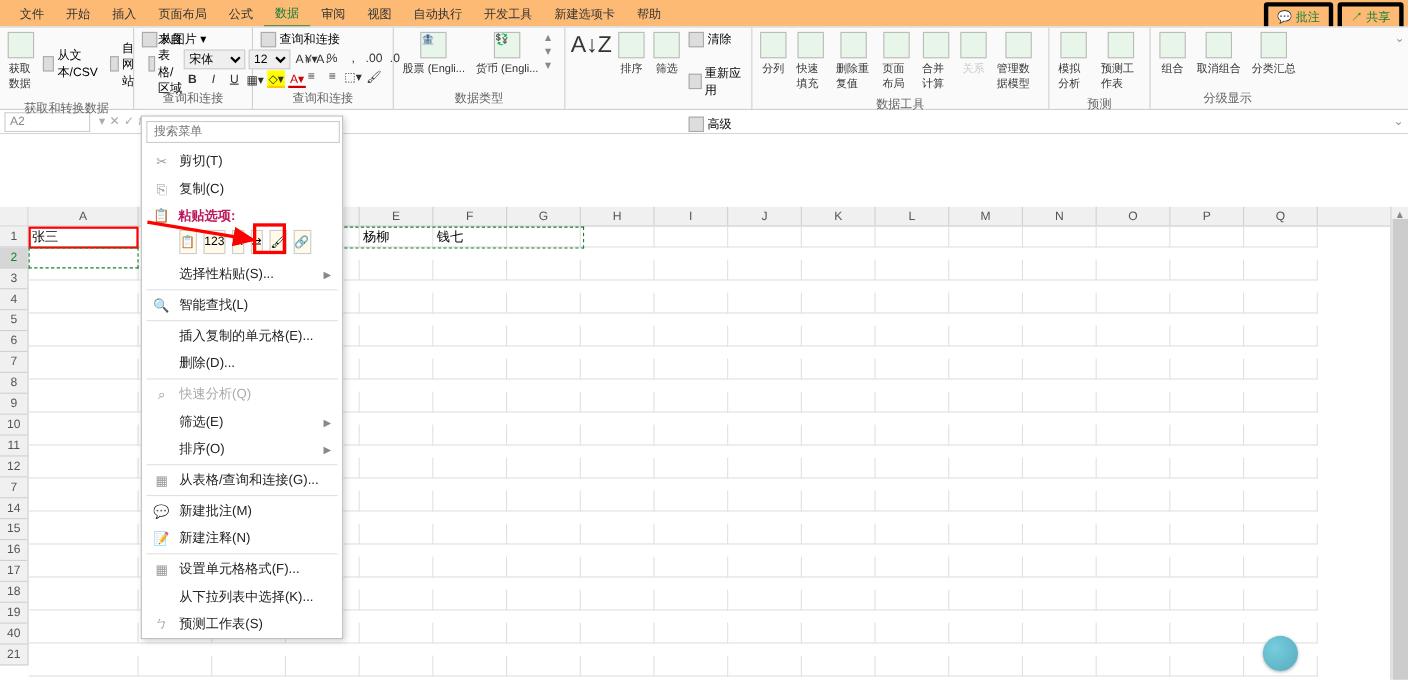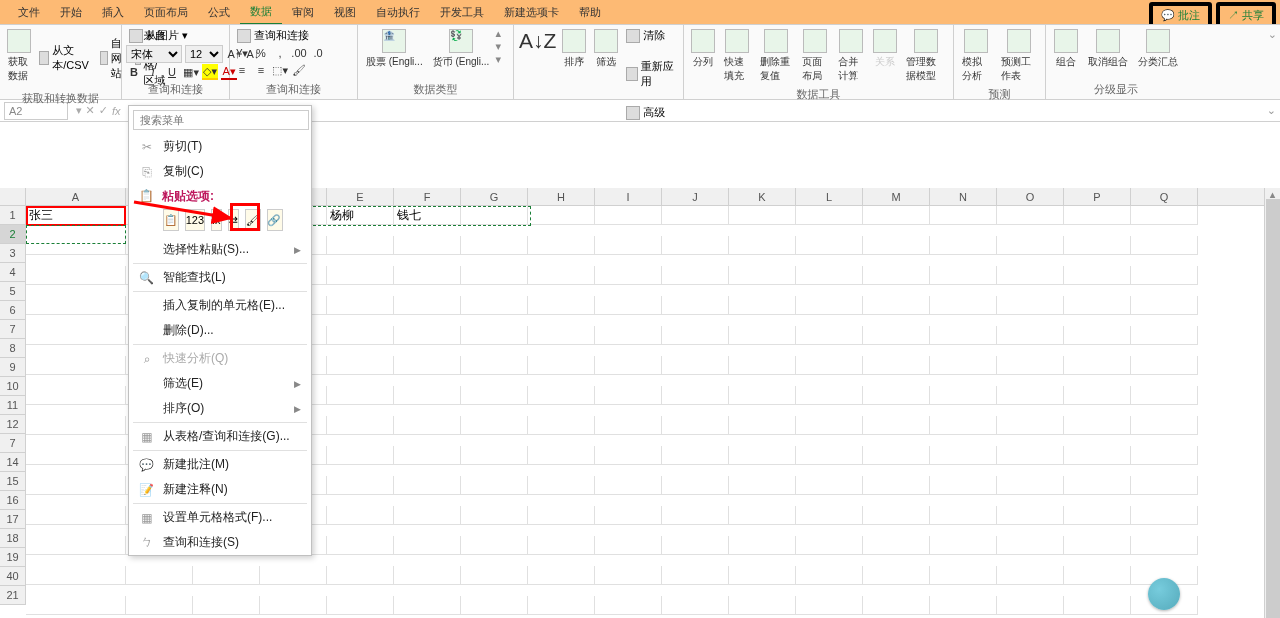--- a/index.html
+++ b/index.html
@@ -101,20 +101,21 @@
     .rsmall .mini-icon {
       width: 14px;
       height: 14px;
       background: #ddd;
       border: 1px solid #aaa;
     }
     .font-row {
       display: flex;
       gap: 3px;
       align-items: center;
+      margin-left: 41px;
     }
     select.fontsel {
       font-size: 11px;
       height: 18px;
       border: 1px solid #ccc;
     }
     .toolbar-btn {
       width: 16px;
       height: 16px;
       display: inline-flex;
@@ -124,21 +125,21 @@
       color: #333;
     }
     .name-box-area {
       display: flex;
       align-items: center;
       height: 22px;
       border-bottom: 1px solid #d0d0d0;
       padding-left: 4px;
     }
     .namebox {
-      width: 64px;
+      width: 78px;
       height: 18px;
       border: 1px solid #ccc;
       font-size: 11px;
       padding: 1px 4px;
       color: #888;
     }
     .fx-area {
       display: flex;
       align-items: center;
       padding: 0 8px;
@@ -1107,22 +1108,26 @@
   <div class="cm-item">
       <span class="cm-icon">📝</span>
       <span>新建注释(N)</span>
     </div>
   <div class="cm-sep"></div>
   <div class="cm-item">
       <span class="cm-icon">▦</span>
       <span>设置单元格格式(F)...</span>
     </div>
   <div class="cm-item">
+      <span class="cm-icon"></span>
+      <span>从下拉列表中选择(K)...</span>
+    </div>
+  <div class="cm-item">
       <span class="cm-icon">ㄅ</span>
-      <span>查询和连接(S)</span>
+      <span>预测工作表(S)</span>
     </div>
   
   
   
 </div>
 
 <svg class="red-arrow" width="120" height="40">
   <defs>
       <marker id="ah" markerWidth="8" markerHeight="8" refX="6" refY="3" orient="auto">
         <path d="M0,0 L7,3 L0,6 Z" fill="#ff0000"></path>

